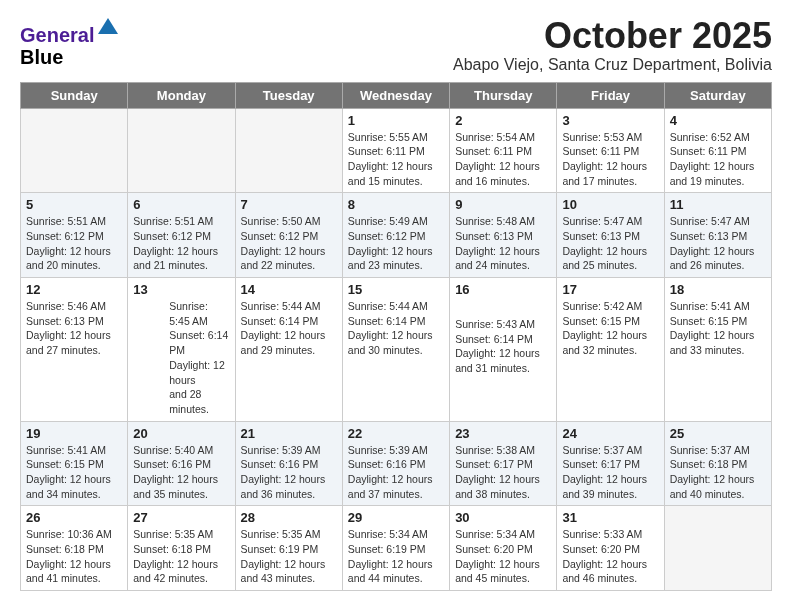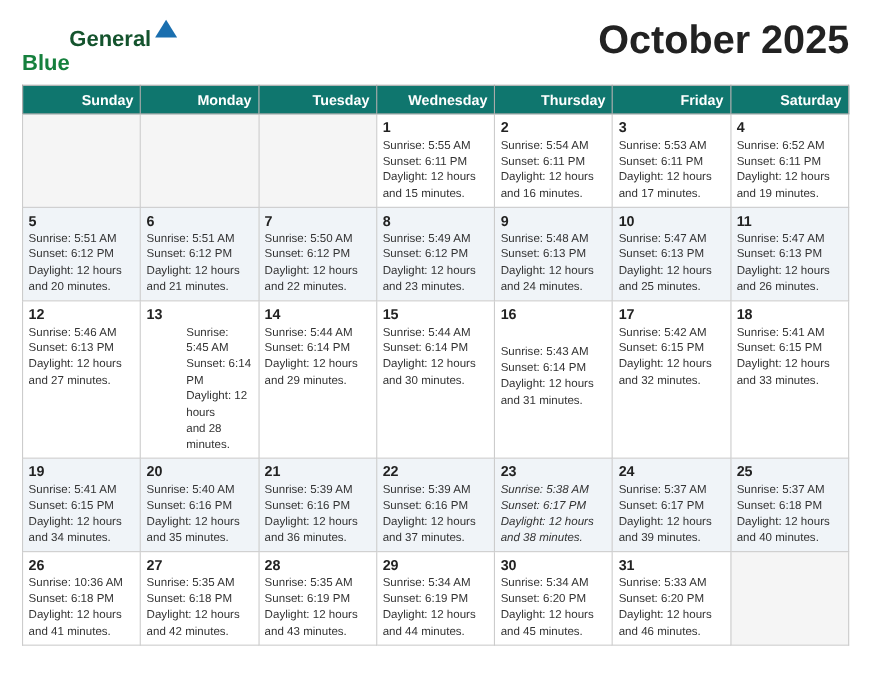--- a/index.html
+++ b/index.html
@@ -22,22 +22,22 @@
     .logo {
       display: flex;
       align-items: center;
       gap: 0;
     }
     .logo-text {
       font-size: 20px;
       font-weight: bold;
       line-height: 1.1;
     }
-    .logo-general { color: #14532d; margin-left: 43px; }
-    .logo-blue { color: #15803d; }
+    .logo-general { color: #4c1d95; }
+    .logo-blue { color: #000000; }
     .logo-icon {
       width: 24px;
       height: 24px;
       margin-left: 2px;
       margin-bottom: 2px;
     }
     .title-block {
       text-align: right;
     }
     .month-title {
@@ -50,23 +50,23 @@
       font-size: 16px;
       color: #333;
     }
     .calendar {
       width: 100%;
       border-collapse: collapse;
       margin-top: 8px;
       table-layout: fixed;
     }
     .calendar th {
-      background: #0f766e;
+      background: #737373;
       color: #fff;
-      text-align: right;
+      text-align: center;
       padding: 5px 6px;
       font-size: 13px;
       font-weight: bold;
       border: 1px solid #aaa;
     }
     .calendar td {
       border: 1px solid #ccc;
       vertical-align: top;
       padding: 4px 5px;
       height: 80px;
@@ -103,20 +103,21 @@
         <span class="logo-text">
           <span class="logo-general">General</span><svg class="logo-icon" viewBox="0 0 24 24">
               <polygon points="12,2 22,18 2,18" fill="#1a6faf"></polygon>
             </svg><br>
           <span class="logo-blue">Blue</span>
         </span>
       </div>
     </div>
     <div class="title-block">
       <div class="month-title">October 2025</div>
+      <div class="location-title">Abapo Viejo, Santa Cruz Department, Bolivia</div>
     </div>
   </div>
 
   <table class="calendar">
     <thead>
       <tr>
         <th>Sunday</th>
         <th>Monday</th>
         <th>Tuesday</th>
         <th>Wednesday</th>
@@ -285,21 +286,21 @@
           </td>
           <td>
             <span class="day-num">22</span>
             <div class="day-info" style="white-space: pre-line;">Sunrise: 5:39 AM
 Sunset: 6:16 PM
 Daylight: 12 hours
 and 37 minutes.</div>
           </td>
           <td>
             <span class="day-num">23</span>
-            <div class="day-info" style="white-space: pre-line; font-style: italic;">Sunrise: 5:38 AM
+            <div class="day-info" style="white-space: pre-line;">Sunrise: 5:38 AM
 Sunset: 6:17 PM
 Daylight: 12 hours
 and 38 minutes.</div>
           </td>
           <td>
             <span class="day-num">24</span>
             <div class="day-info" style="white-space: pre-line;">Sunrise: 5:37 AM
 Sunset: 6:17 PM
 Daylight: 12 hours
 and 39 minutes.</div>

